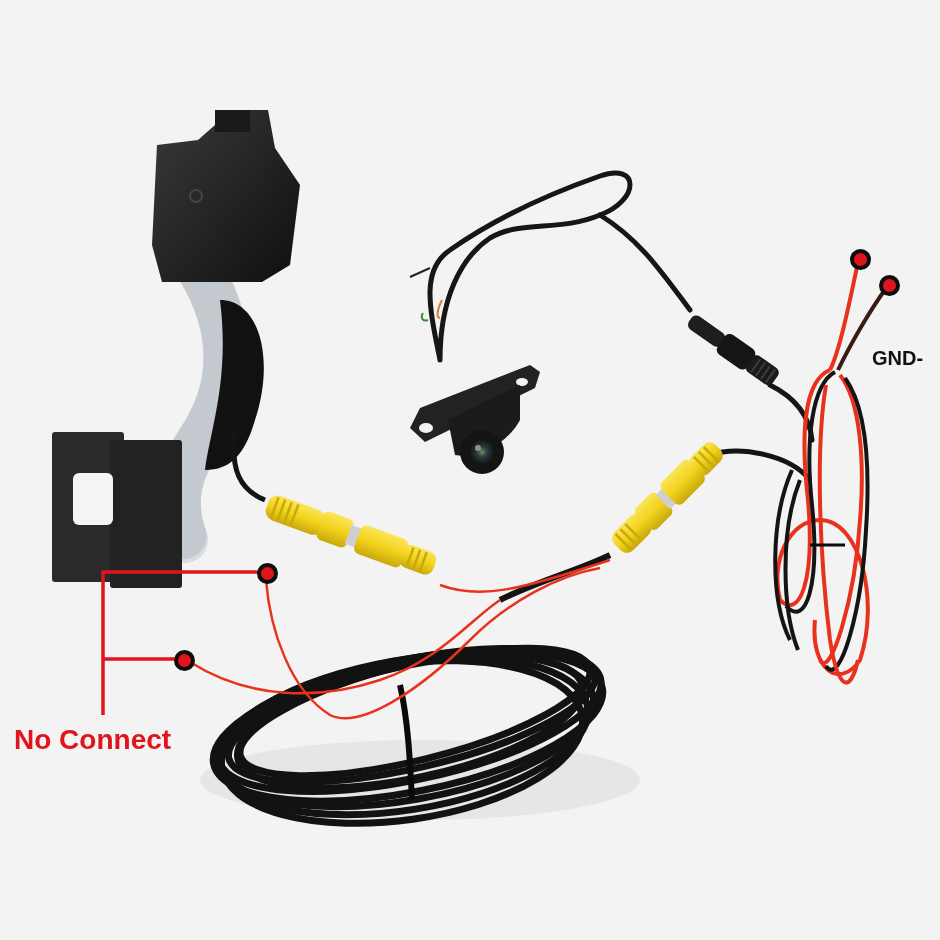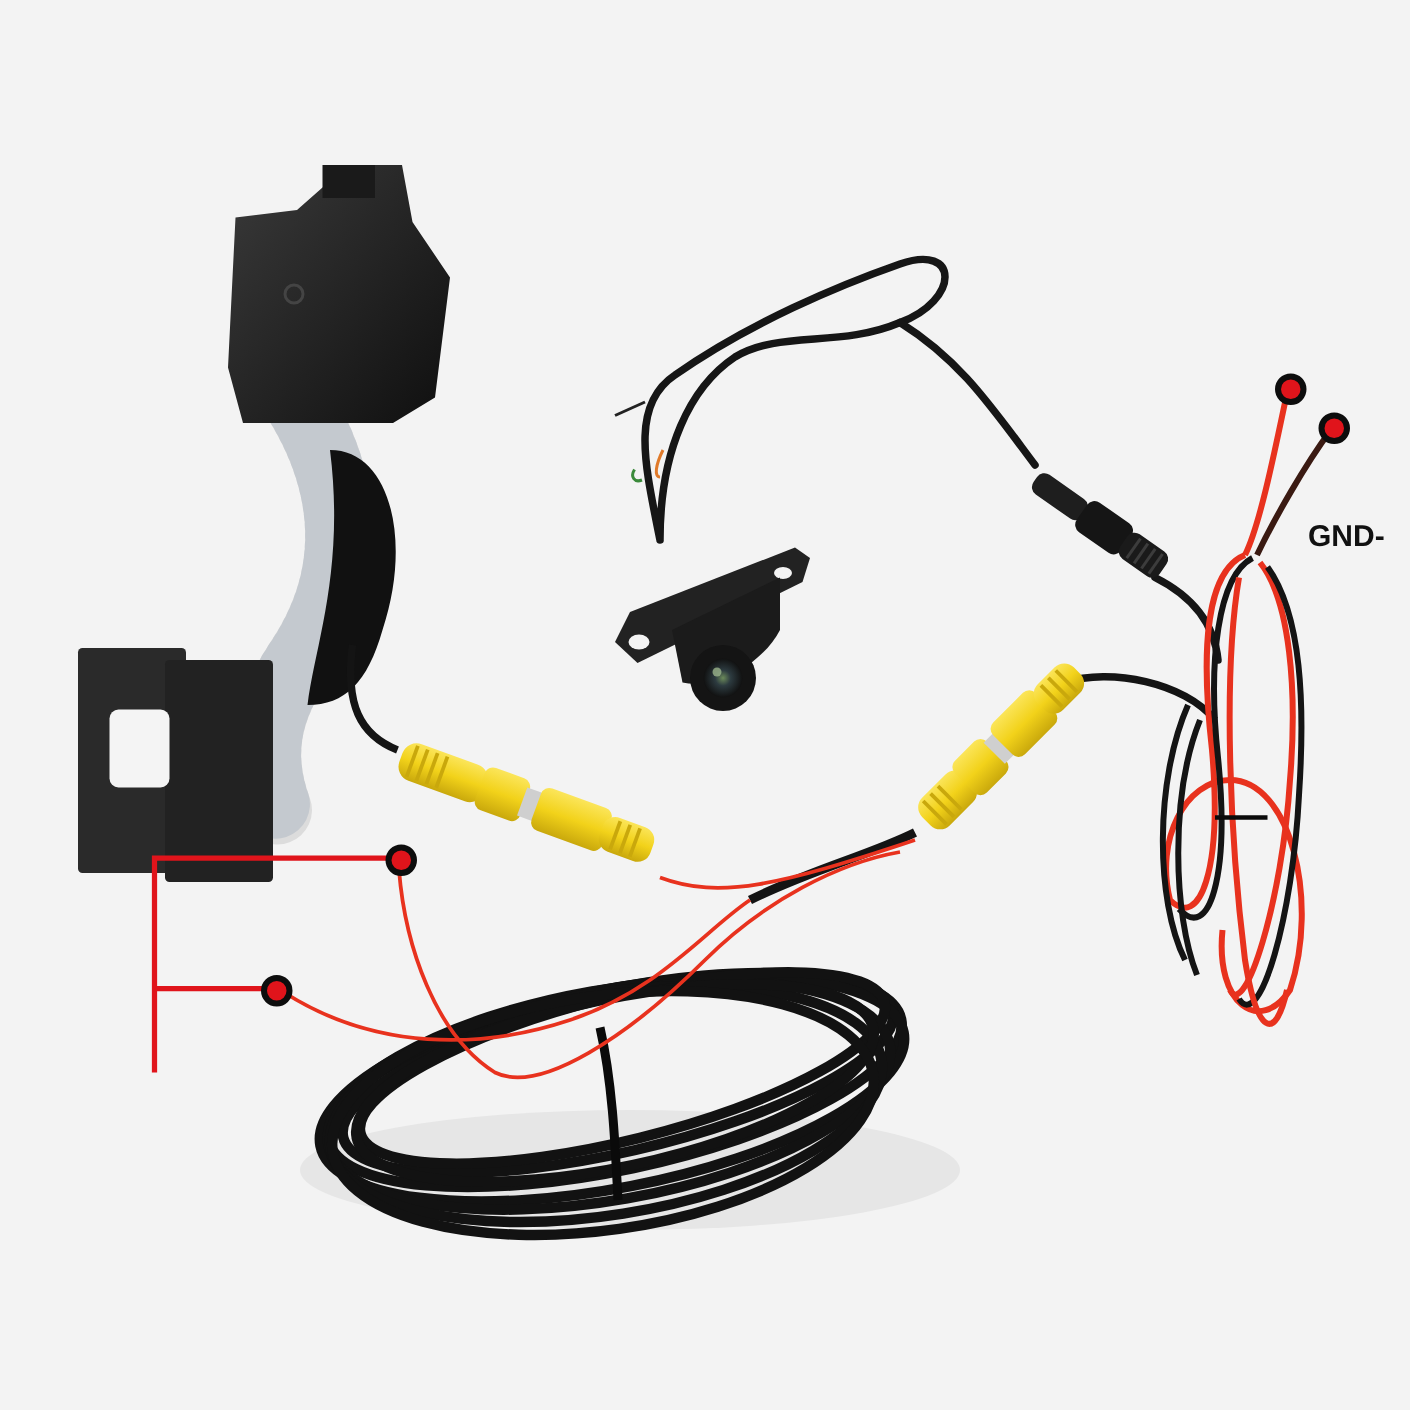--- a/index.html
+++ b/index.html
@@ -183,13 +183,14 @@
       <path d="M 103 659 L 183 659"></path>
     </g>
   </svg>
 
   <div class="dot" style="left:850px; top:249px;"></div>
   <div class="dot" style="left:879px; top:275px;"></div>
   <div class="dot" style="left:257px; top:563px;"></div>
   <div class="dot" style="left:174px; top:650px;"></div>
 
   <div id="lbl-gnd" class="label label-black">GND-</div>
+  <div id="lbl-noconnect" class="label label-red">No Connect</div>
 </div>
 
 </body></html>

